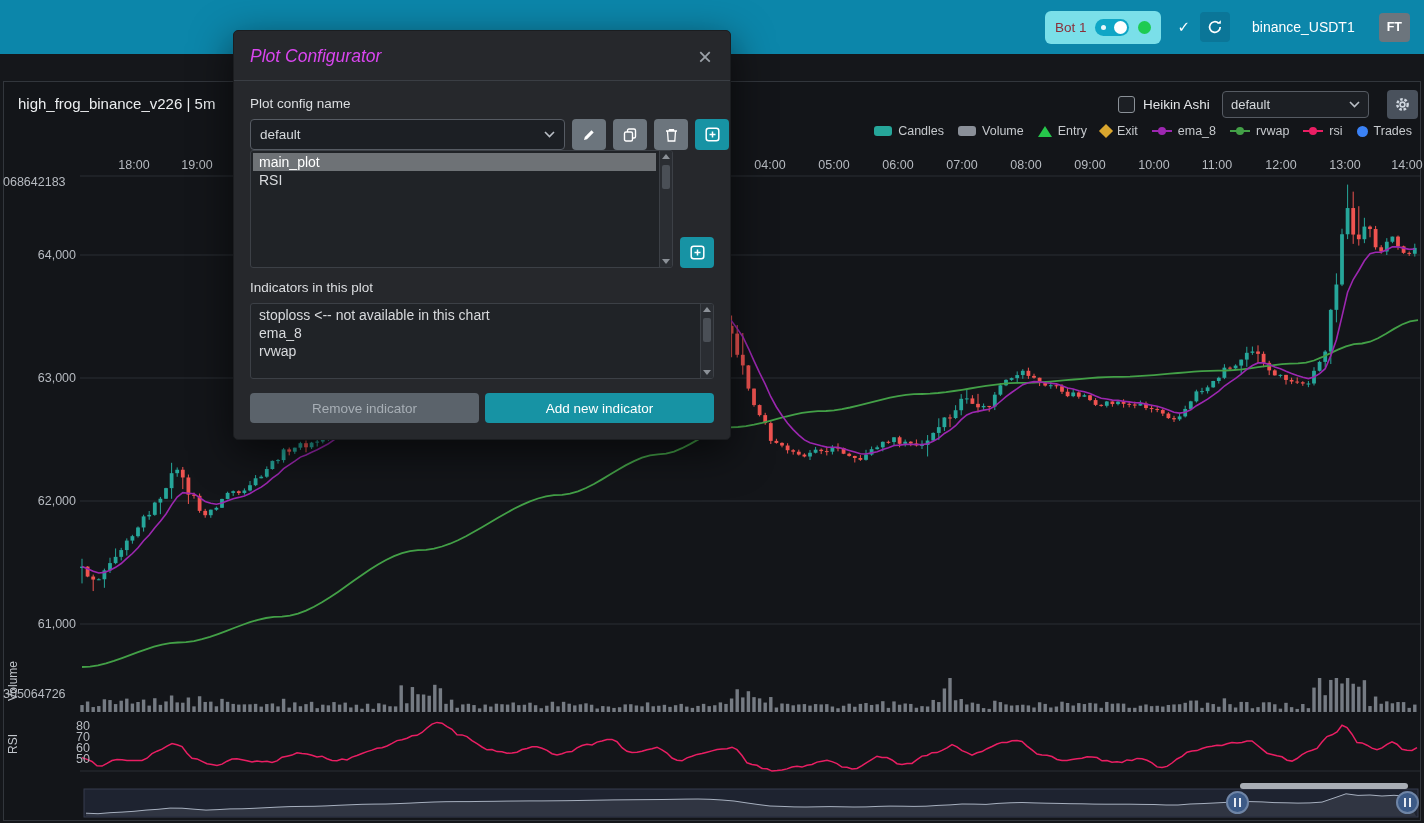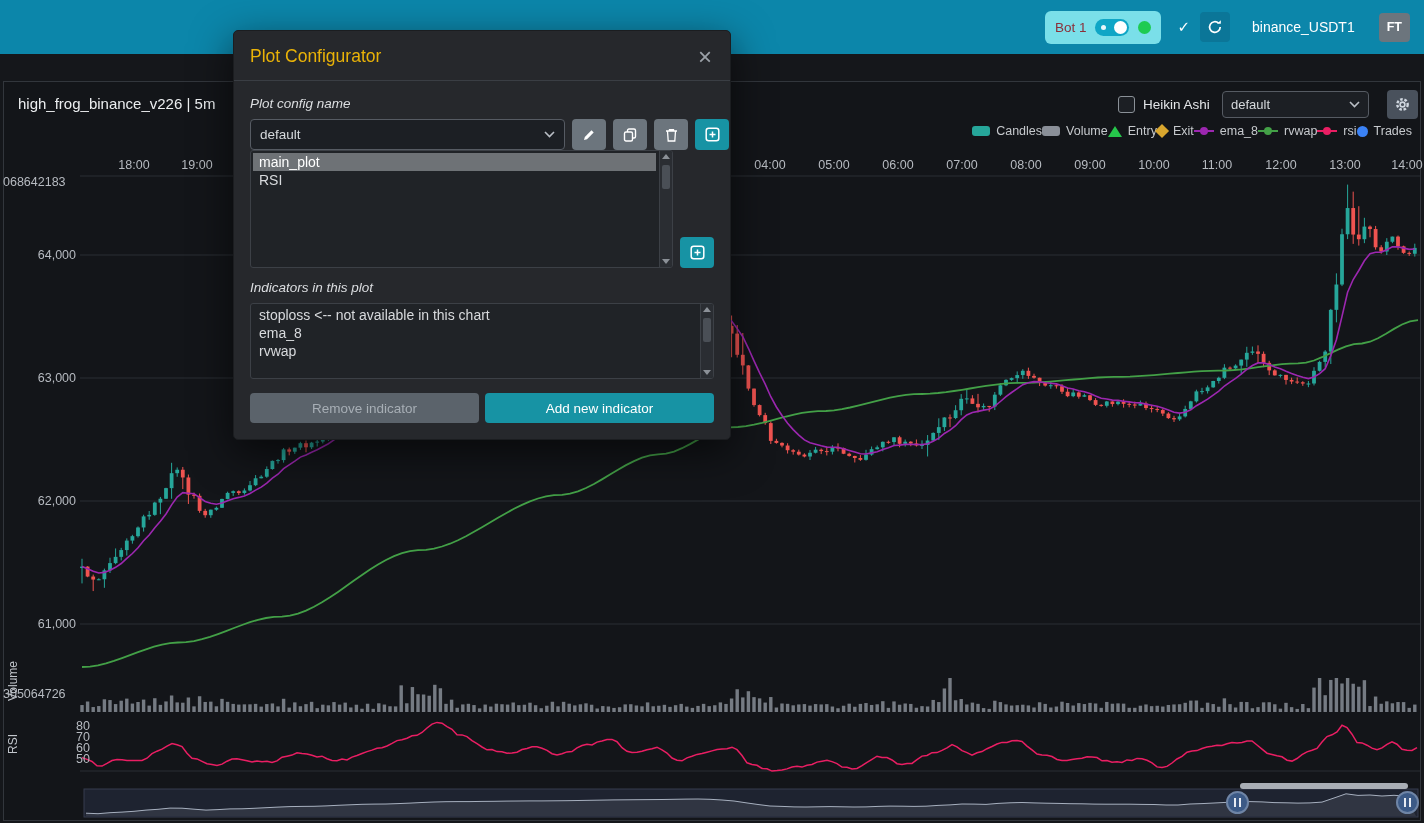--- a/index.html
+++ b/index.html
@@ -28,41 +28,41 @@
   .overlay > *{pointer-events:auto;}
   .chart-title{position:absolute;left:18px;top:95px;font-size:15px;color:#eceef0;}
   .heikin{position:absolute;left:1118px;top:96px;display:flex;gap:8px;align-items:center;}
   .checkbox{width:15px;height:15px;border:1px solid #8a9097;border-radius:3px;background:#1c1f24;}
   .heikin-label{font-size:13.5px;color:#e3e5e8;}
   .plot-select{position:absolute;left:1222px;top:91px;width:147px;height:27px;background:#1c1f24;border:1px solid #565b63;border-radius:4px;
     display:flex;align-items:center;justify-content:space-between;padding:0 8px;font-size:13px;color:#d6d9dc;box-sizing:border-box;}
   .gear-btn{position:absolute;left:1387px;top:90px;width:31px;height:29px;background:#49515c;border:none;border-radius:4px;
     display:flex;align-items:center;justify-content:center;}
   
-  .legend{position:absolute;right:12px;top:124px;display:flex;gap:0;align-items:center;}
+  .legend{position:absolute;right:12px;top:124px;display:flex;gap:14px;align-items:center;}
   .legend-item{display:flex;gap:6px;align-items:center;font-size:12.5px;color:#c6c9cd;}
   .lg-swatch{width:18px;height:10px;border-radius:3px;display:inline-block;}
   .lg-triangle{width:0;height:0;border-left:7px solid transparent;border-right:7px solid transparent;border-bottom:11px solid;display:inline-block;}
   .lg-diamond{width:10px;height:10px;transform:rotate(45deg);display:inline-block;}
   .lg-circle{width:11px;height:11px;border-radius:50%;display:inline-block;}
   .lg-linedot{width:20px;height:2px;position:relative;display:inline-block;}
   .lg-linedot .ldot{position:absolute;left:6px;top:-3px;width:8px;height:8px;border-radius:50%;display:inline-block;}
   
   .nav-handle{position:absolute;top:791px;width:23px;height:23px;border-radius:50%;background:#3c5a86;border:2px solid #6f85a6;
     box-sizing:border-box;display:flex;align-items:center;justify-content:center;gap:3px;}
   .nav-handle .bar{width:2px;height:9px;background:#e8ecf2;display:inline-block;}
   .hscroll{position:absolute;left:1240px;top:783px;width:168px;height:6px;background:#a9aeb5;border-radius:3px;}
   
   .modal{position:absolute;left:233px;top:30px;width:498px;background:#26282c;border:1px solid #1b1d20;border-radius:5px;z-index:10;
     box-shadow:0 12px 40px rgba(0,0,0,.6);box-sizing:border-box;}
   .modal-header{display:flex;justify-content:space-between;align-items:center;padding:15px 18px 13px 16px;border-bottom:1px solid #3a3e44;}
-  .modal-title{font-size:17.5px;color:#eab308;}
+  .modal-title{font-size:17.5px;color:#d946ef;font-style:italic;}
   .modal-close{font-size:24px;color:#9ba1a8;line-height:20px;cursor:default;}
   .modal-body{padding:15px 16px 16px;}
-  .field-label{font-size:13.5px;color:#dcdee1;margin-bottom:8px;font-style:italic;}
+  .field-label{font-size:13.5px;color:#dcdee1;margin-bottom:8px;}
   .mt16{margin-top:16px;}
   .mt12{margin-top:12px;}
   .config-row{display:flex;gap:7px;}
   .select{flex:0 0 315px;height:31px;background:#1c1f24;border:1px solid #565b63;border-radius:4px;
     display:flex;align-items:center;justify-content:space-between;padding:0 9px;font-size:13.5px;color:#d6d9dc;box-sizing:border-box;}
   .icon-btn{width:34px;height:31px;border-radius:4px;border:none;display:flex;align-items:center;justify-content:center;flex:0 0 auto;}
   .icon-btn.gray{background:#6c757d;}
   .icon-btn.teal{background:#1793a4;}
   .target-row{display:flex;align-items:flex-end;gap:7px;}
   .listbox{background:#202327;border:1px solid #3c4046;border-radius:3px;position:relative;overflow:hidden;padding:2px 16px 2px 2px;box-sizing:border-box;}

